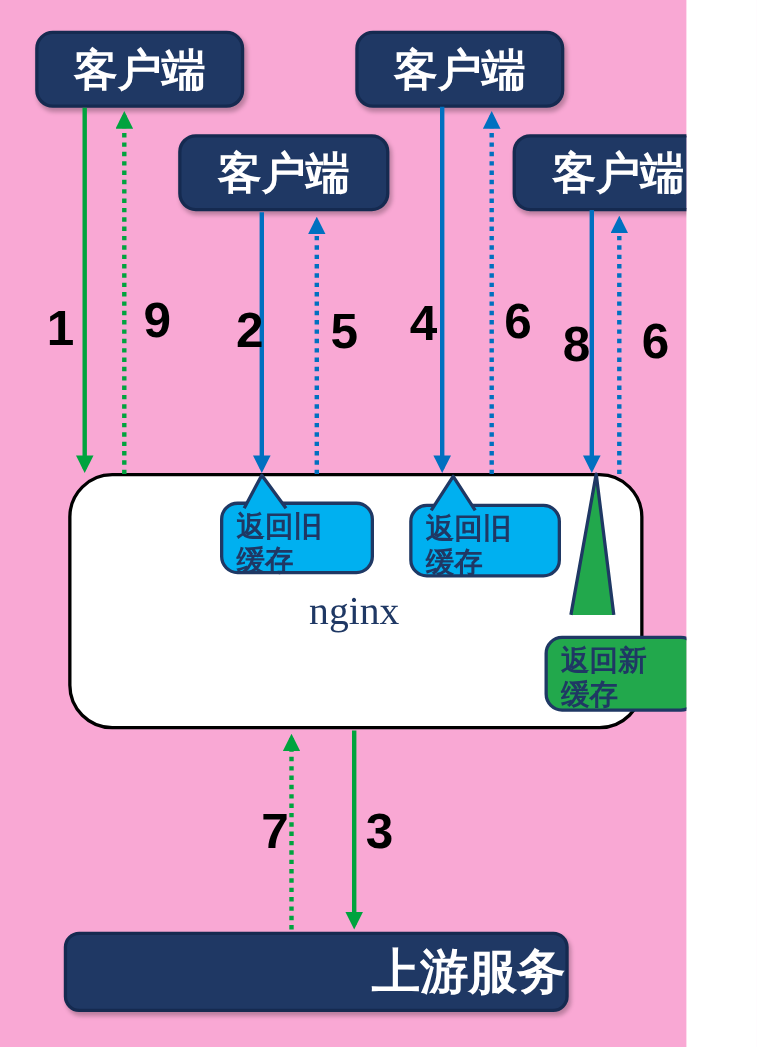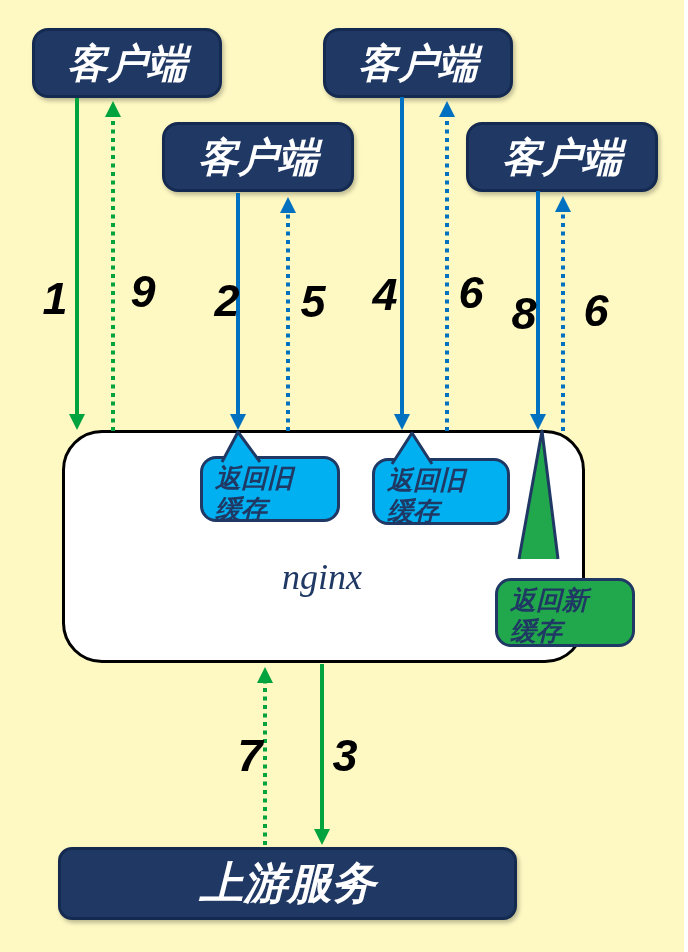--- a/index.html
+++ b/index.html
@@ -4,45 +4,44 @@
 <style>
   :root{
     --node-fill:#1F3864; --node-border:#152A50; --node-text:#FFFFFF;
     --green:#00A33E; --blue:#0070C0;
     --cyan-callout:#00B0F0; --green-callout:#22A84C;
     --callout-border:#1F3864; --callout-text:#1F3864;
     --nginx-border:#000000; --nginx-label-color:#1F3864; --step-text:#000000;
   }
   html,body{margin:0;padding:0;background:#ffffff;}
   .canvas{
-    position:relative;width:684px;height:952px;overflow:hidden;background:#fef9c3;
+    position:relative;width:624px;height:952px;overflow:hidden;background:#f9a8d4;
     font-family:"Liberation Sans","DejaVu Sans",sans-serif;
-    font-style:italic;
   }
   .layer{position:absolute;left:0;top:0;width:688px;height:952px;pointer-events:none;}
   .node{
     position:absolute;box-sizing:border-box;
     background:var(--node-fill);border:3px solid var(--node-border);border-radius:16px;
     color:var(--node-text);display:flex;align-items:center;justify-content:center;
     font-weight:bold;box-shadow:2px 3px 4px rgba(0,0,0,0.25);
   }
   .client{width:190px;height:70px;font-size:40px;}
   .c1{left:32px;top:28px;}
   .c2{left:162px;top:122px;width:192px;height:70px;}
   .c3{left:323px;top:28px;}
   .c4{left:466px;top:122px;width:192px;height:70px;}
-  .upstream{left:58px;top:847px;width:459px;height:73px;font-size:44px;border-radius:14px;}
+  .upstream{left:58px;top:847px;width:459px;height:73px;font-size:44px;border-radius:14px;justify-content:flex-end;}
   .nginx-box{
     position:absolute;left:62px;top:430px;width:523px;height:233px;box-sizing:border-box;
     background:#ffffff;border:3px solid var(--nginx-border);border-radius:40px;
   }
   .nginx-label{
     position:absolute;left:322px;top:555px;transform:translate(-50%,-50%);
     font-family:"Liberation Serif","DejaVu Serif",serif;
-    font-size:36px;color:var(--nginx-label-color);margin-top:22px;
+    font-size:36px;color:var(--nginx-label-color);
   }
   .step{
     position:absolute;transform:translate(-50%,-50%);
     font-size:45px;font-weight:600;color:var(--step-text);line-height:1;
   }
   .callout{
     position:absolute;box-sizing:border-box;
     border:3px solid var(--callout-border);border-radius:16px;
     color:var(--callout-text);font-weight:600;font-size:26px;line-height:1.2;
     padding:4px 0 0 12px;

